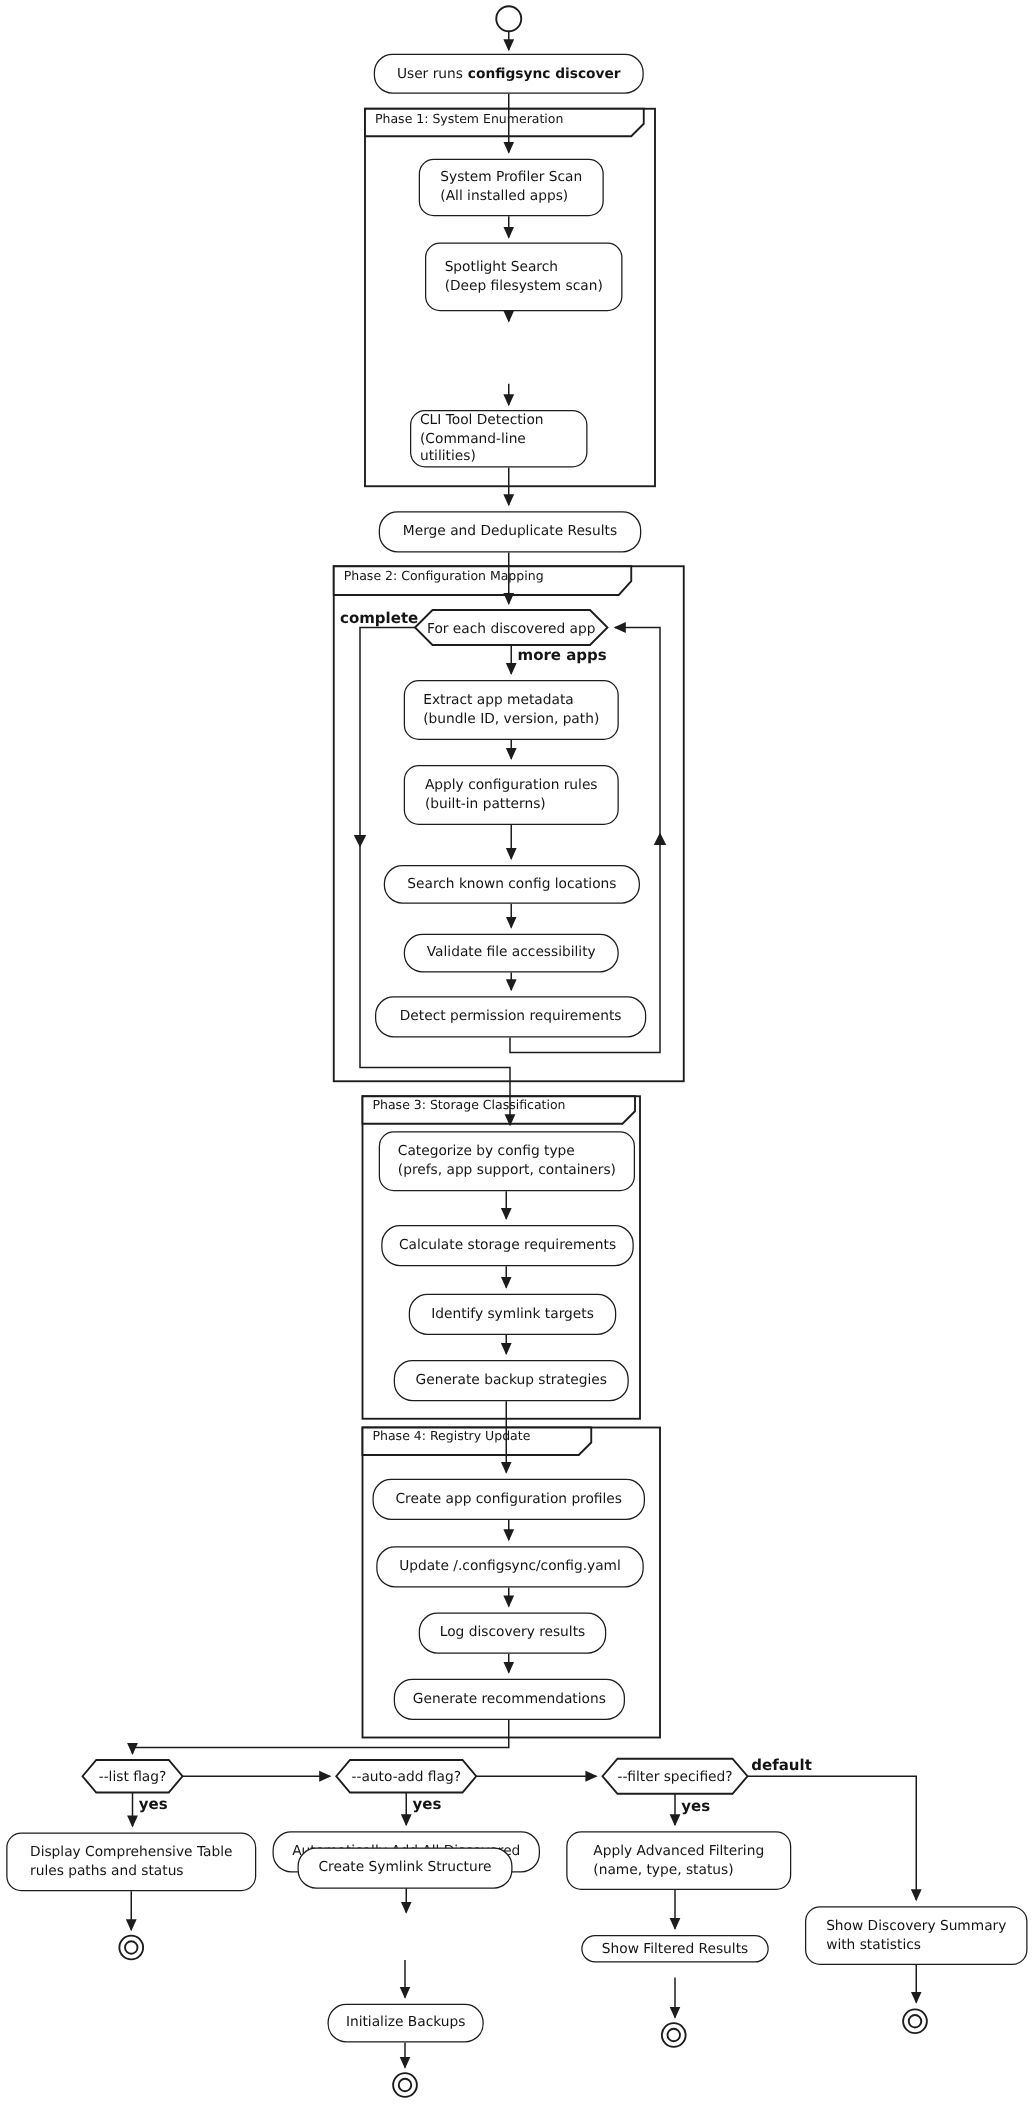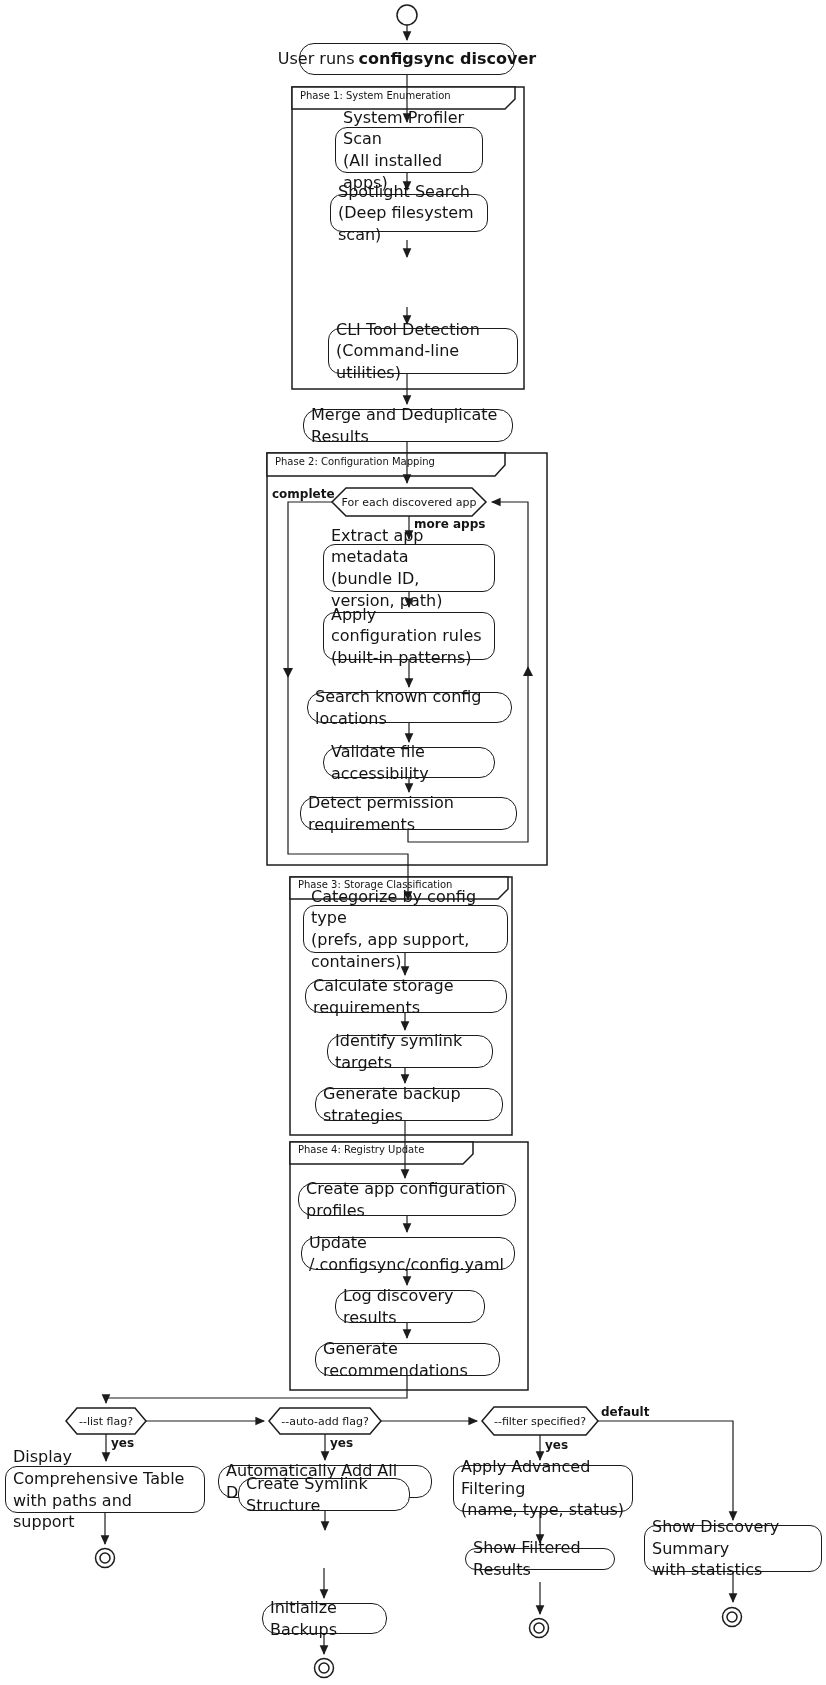--- a/index.html
+++ b/index.html
@@ -1,21 +1,21 @@
 <!DOCTYPE html>
 <html><head>
 <meta charset="utf-8">
 <style>
   html,body{margin:0;padding:0;background:#fff;}
   #canvas{position:relative;width:826px;height:1685px;background:#fff;
           font-family:"DejaVu Sans",sans-serif;color:#141414;overflow:hidden;}
   #wires{position:absolute;left:0;top:0;}
   .node{position:absolute;background:#fff;border:1.5px solid #1c1c1c;
         display:flex;align-items:center;justify-content:center;
-        font-size:16px;line-height:1.35;box-sizing:border-box;}
+        font-size:11px;line-height:1.35;box-sizing:border-box;}
   .r12{border-radius:12px;}
   .r14{border-radius:15px;}
   .lbl{white-space:pre-line;text-align:left;padding:0 7px;}
   .ptitle{position:absolute;font-size:10px;white-space:nowrap;}
   .elabel{position:absolute;font-size:12px;white-space:nowrap;font-weight:bold;}
   .hexlbl{position:absolute;font-size:11px;display:flex;align-items:center;
           justify-content:center;white-space:nowrap;}
   .bold{font-weight:bold;margin-left:4px;}
 </style>
 </head>
@@ -114,25 +114,25 @@
   <div class="ptitle" style="left:298px;top:1144px">Phase 4: Registry Update</div>
 
   <div class="node r14" style="left:299px;top:43px;width:216px;height:32px">
     <div class="lbl" style="white-space:nowrap"><span>User runs</span><span class="bold">configsync discover</span></div>
   </div>
 
   <div class="node r12" style="left:335px;top:127px;width:148px;height:46px">
       <div class="lbl">System Profiler Scan
 (All installed apps)</div>
     </div>
-  <div class="node r12" style="left:330px;top:194px;width:158px;height:38px">
+  <div class="node r12" style="left:340px;top:194px;width:158px;height:55px">
       <div class="lbl">Spotlight Search
 (Deep filesystem scan)</div>
     </div>
-  <div class="node r12" style="left:328px;top:328px;width:190px;height:46px">
+  <div class="node r12" style="left:328px;top:328px;width:142px;height:46px">
       <div class="lbl">CLI Tool Detection
 (Command-line utilities)</div>
     </div>
 
   <div class="node r14" style="left:303px;top:409px;width:210px;height:33px">
       <div class="lbl">Merge and Deduplicate Results</div>
     </div>
 
   <div class="hexlbl" style="left:335px;top:490px;width:148px;height:24px">For each discovered app</div>
   <div class="elabel" style="left:272px;top:487px;width:58px;text-align:right">complete</div>
@@ -186,21 +186,21 @@
   <div class="hexlbl" style="left:70px;top:1409px;width:72px;height:24px">--list flag?</div>
   <div class="hexlbl" style="left:273px;top:1409px;width:104px;height:24px">--auto-add flag?</div>
   <div class="hexlbl" style="left:486px;top:1407px;width:108px;height:28px">--filter specified?</div>
   <div class="elabel" style="left:111px;top:1436px">yes</div>
   <div class="elabel" style="left:330px;top:1436px">yes</div>
   <div class="elabel" style="left:545px;top:1438px">yes</div>
   <div class="elabel" style="left:601px;top:1405px">default</div>
 
   <div class="node r12" style="left:5px;top:1466px;width:200px;height:47px">
       <div class="lbl">Display Comprehensive Table
-with paths and support</div>
+rules paths and status</div>
     </div>
   <div class="node r14" style="left:218px;top:1465px;width:214px;height:33px">
       <div class="lbl">Automatically Add All Discovered</div>
     </div>
   <div class="node r14" style="left:238px;top:1478px;width:172px;height:33px">
       <div class="lbl">Create Symlink Structure</div>
     </div>
   <div class="node r14" style="left:262px;top:1603px;width:125px;height:31px">
       <div class="lbl">Initialize Backups</div>
     </div>

